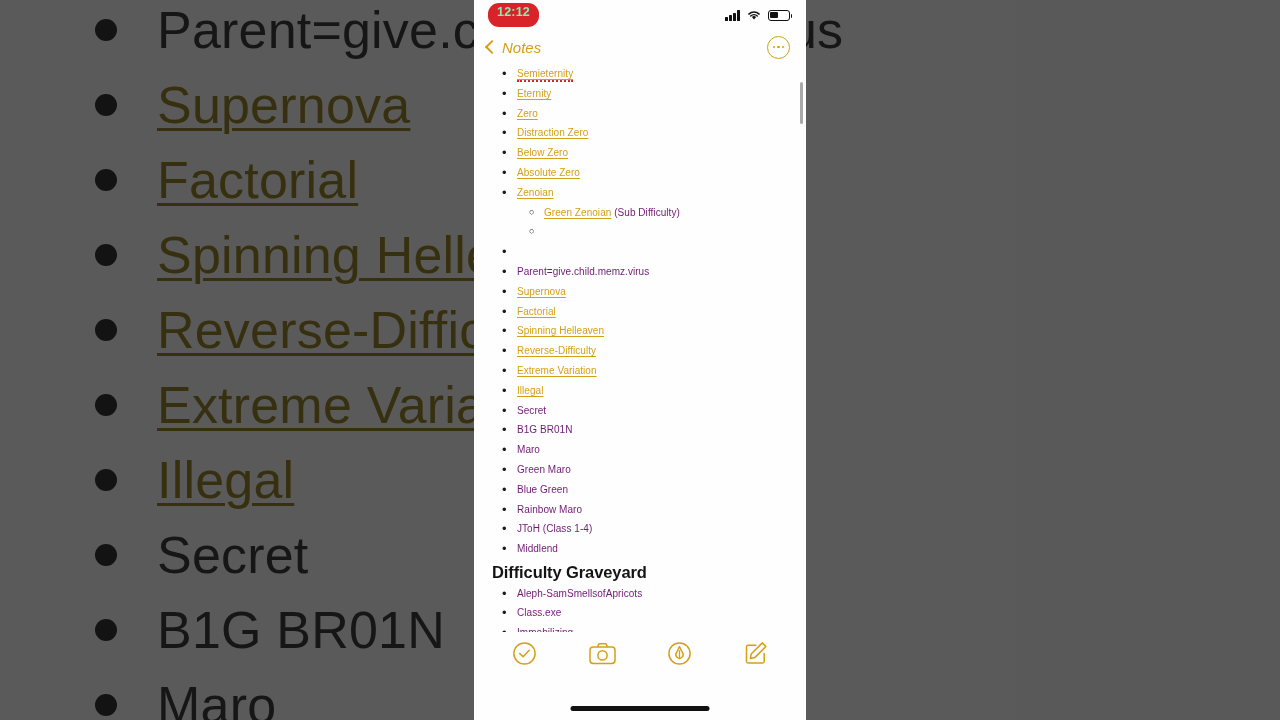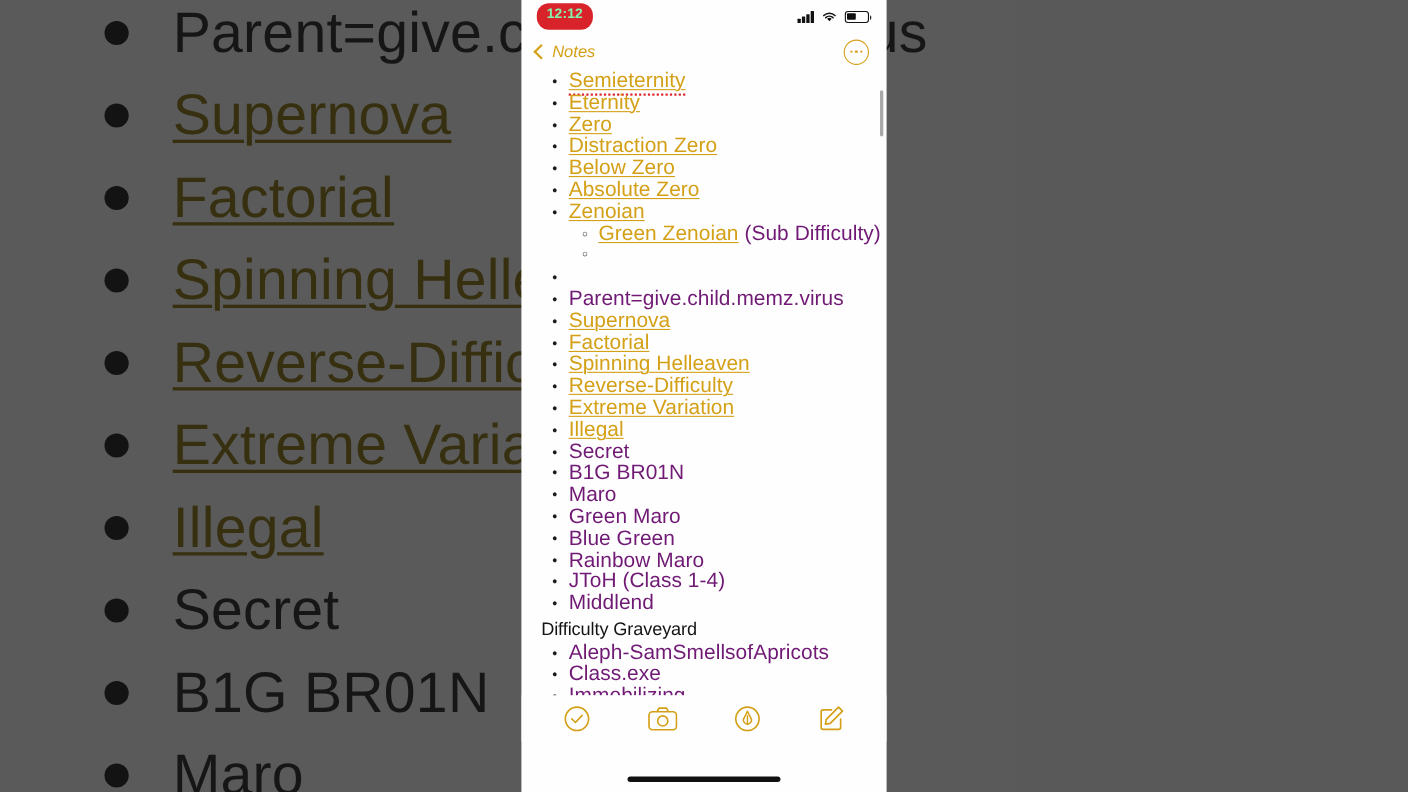--- a/index.html
+++ b/index.html
@@ -104,34 +104,34 @@
     padding-left:28px;line-height:19.5px;min-height:19.5px;
     margin-bottom:.3px;
   }
   li.item.sub{padding-left:55px;}
   .bul{
     flex:0 0 auto;width:12px;font-size:13px;color:#1b1b1b;
     line-height:19.5px;margin-right:3px;
   }
   .bul.hollow{font-size:9px;}
   .txt{
-    font-size:19px;color:#1b1b1b;line-height:19.5px;
+    font-size:10px;color:#1b1b1b;line-height:19.5px;
     letter-spacing:.05px;
     text-align:center;
   }
   .txt .lk{
     color:#d4a017;text-decoration:underline;
     text-underline-offset:2px;text-decoration-thickness:1px;
   }
   .txt .lk.misspell{
     border-bottom:2px dotted #d8232a;padding-bottom:.5px;
   }
   .txt .plain{color:#701a75;}
   h2.sect{
-    margin:4px 0 2px 18px;font-size:16.5px;font-weight:normal;
+    margin:4px 0 2px 18px;font-size:16.5px;font-weight:bold;
     color:#141414;letter-spacing:-.1px;
   }
   
   .scroll-track{
     position:absolute;right:3px;top:0px;width:3px;height:594px;
   }
   .scroll-thumb{
     position:absolute;top:18px;width:3px;height:42px;
     background:#a9a9a9;border-radius:2px;cursor:pointer;
   }

